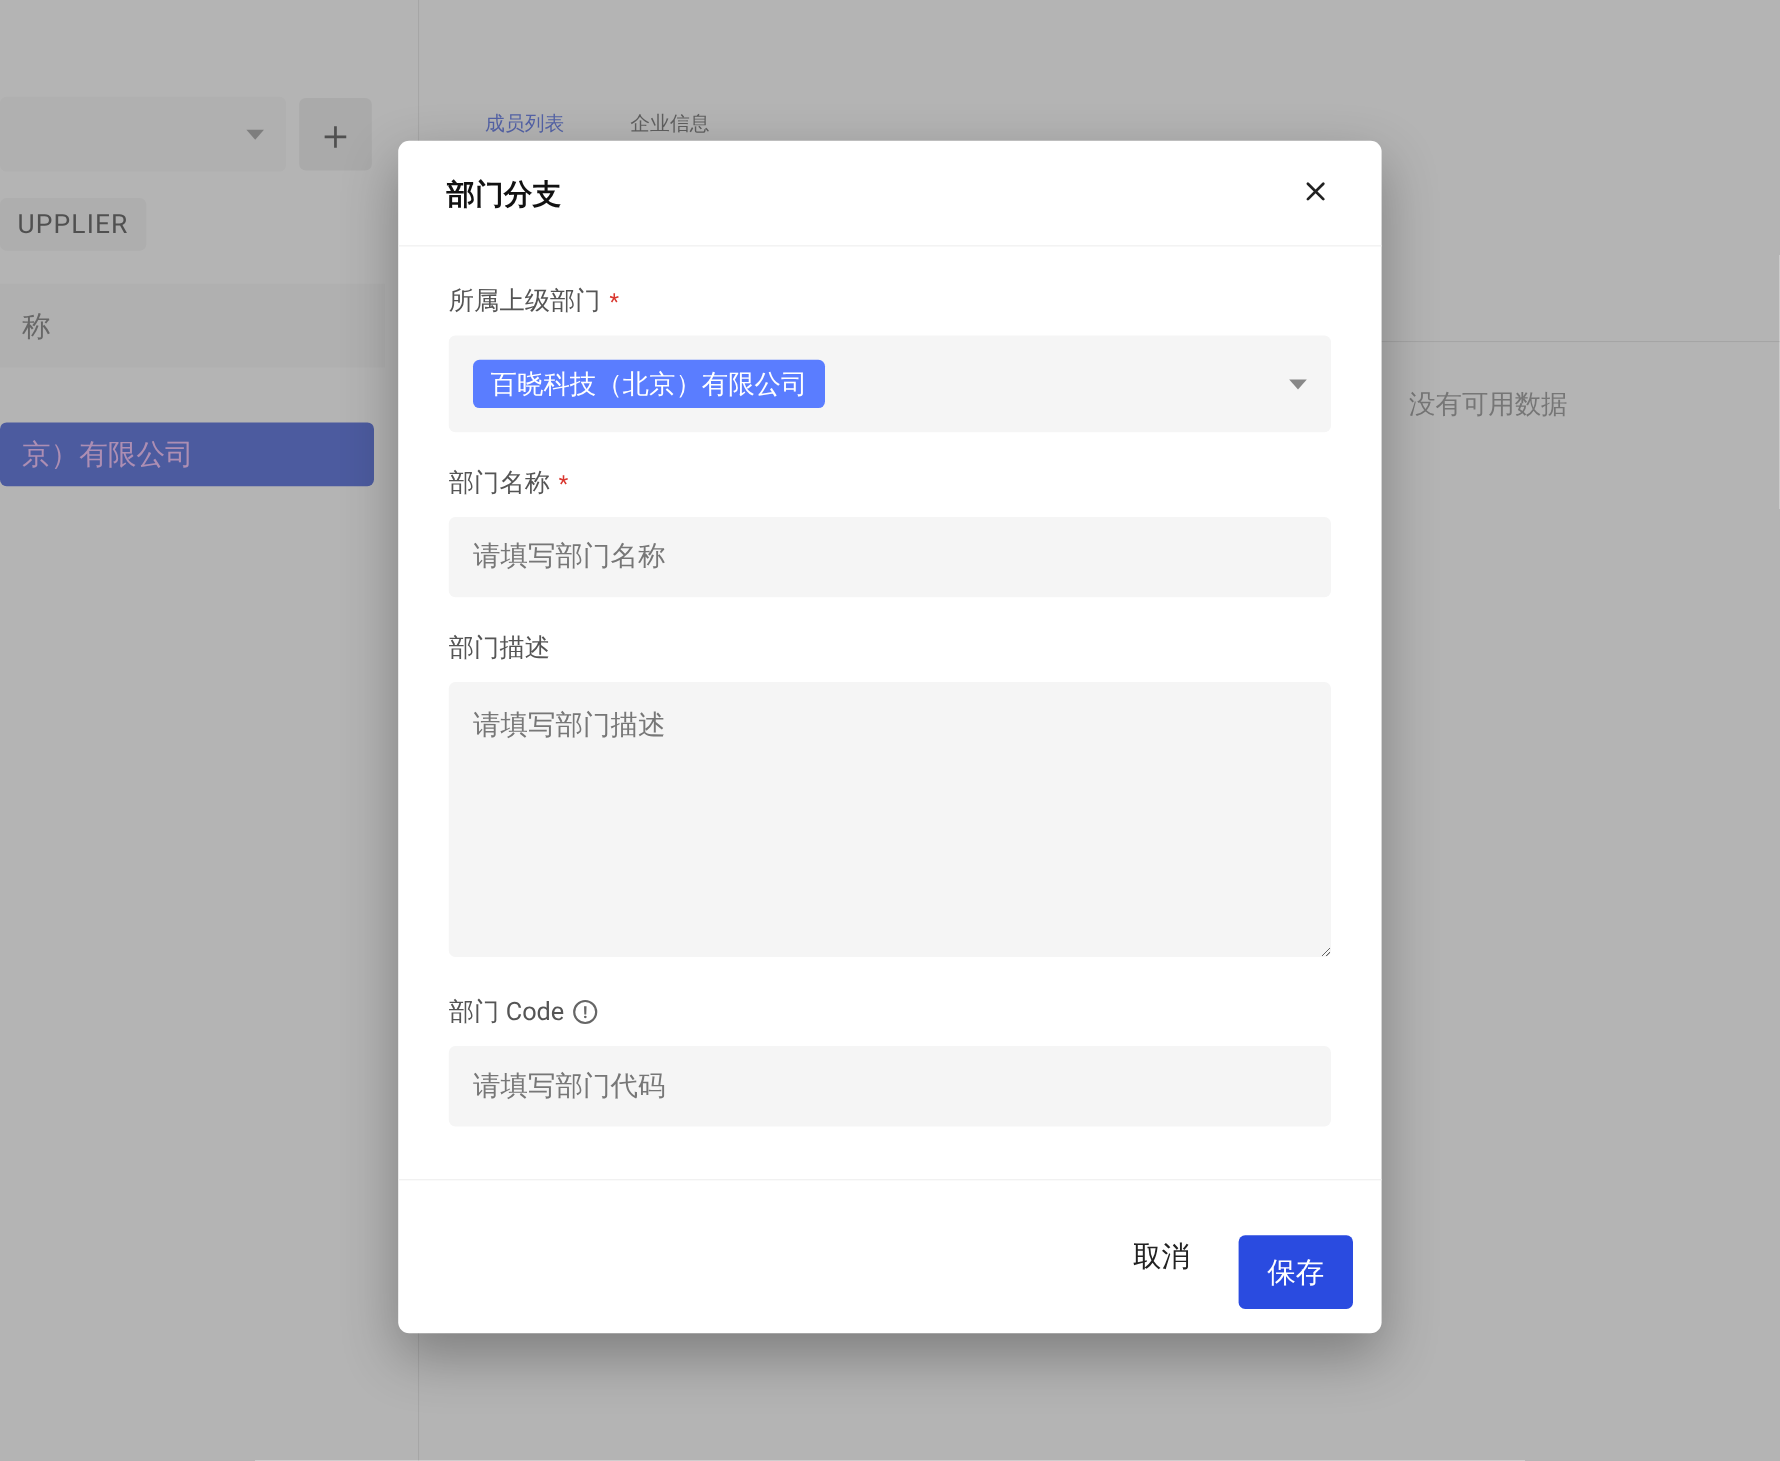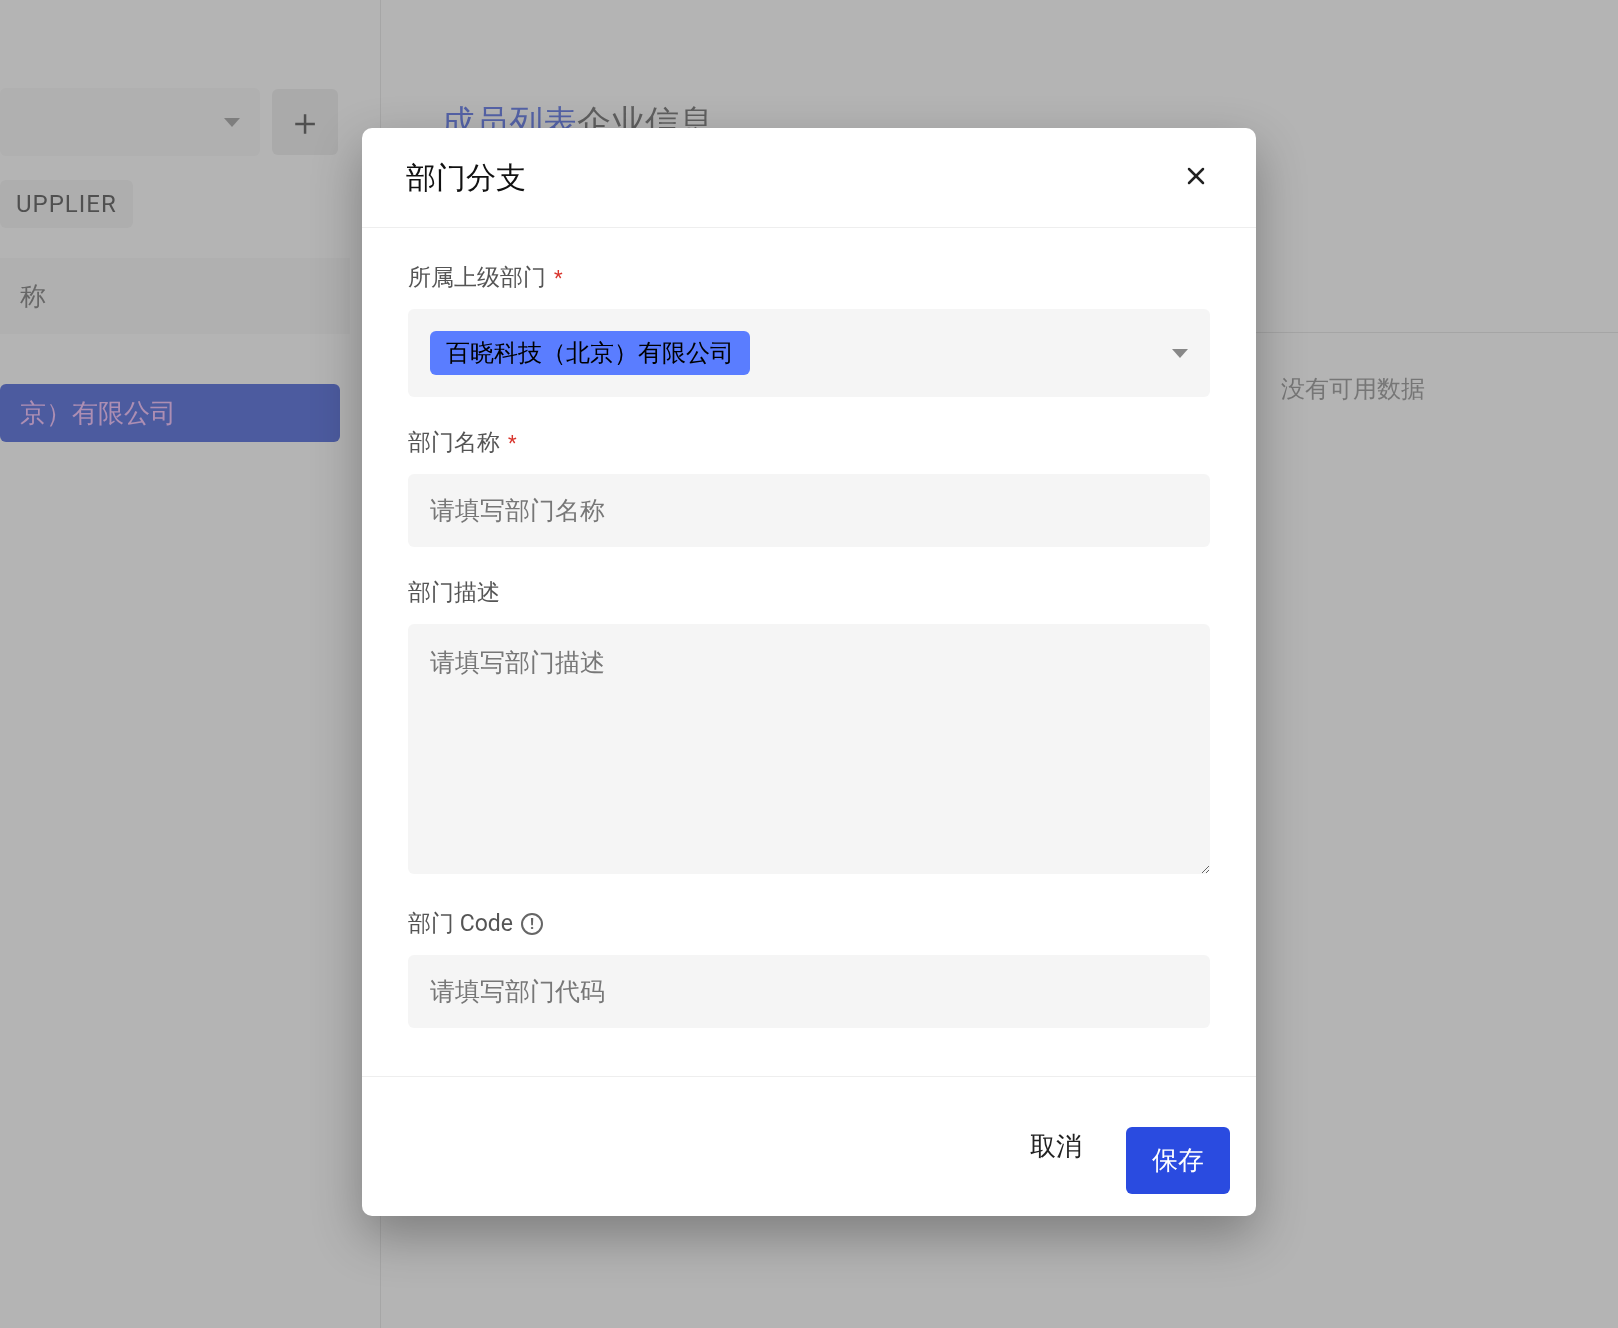--- a/index.html
+++ b/index.html
@@ -100,22 +100,23 @@
       left: 380px;
       top: 0;
       right: 0;
       height: 100%;
       border-left: 1px solid #e0e0e0;
       padding-top: 100px;
     }
     
     .main-tabs {
       display: flex;
+      gap: 60px;
       padding-left: 60px;
-      font-size: 34px;
+      font-size: 18px;
       text-align: right;
     }
     
     .main-tab-active {
       color: #2a4be0;
       font-weight: 500;
     }
     
     .main-tab {
       color: #444;
@@ -170,23 +171,23 @@
     
     .modal-header {
       display: flex;
       align-items: center;
       justify-content: space-between;
       padding: 30px 44px 28px 44px;
       border-bottom: 1px solid #eee;
     }
     
     .modal-title {
-      font-size: 30px;
+      font-size: 26px;
       color: #111;
-      font-weight: 400;
+      font-weight: 700;
     }
     
     .modal-close {
       font-size: 28px;
       color: #222;
       cursor: pointer;
       padding: 4px;
       line-height: 1;
     }
     
@@ -235,21 +236,21 @@
     
     .field-select {
       display: flex;
       align-items: center;
       justify-content: space-between;
       cursor: pointer;
     }
     
     .select-chip {
       background: #5a7dff;
-      color: #000000;
+      color: #ffffff;
       padding: 6px 16px;
       border-radius: 6px;
       font-size: 24px;
     }
     
     .select-caret {
       color: #999;
     }
     
     .field-input::placeholder, .field-textarea::placeholder {

